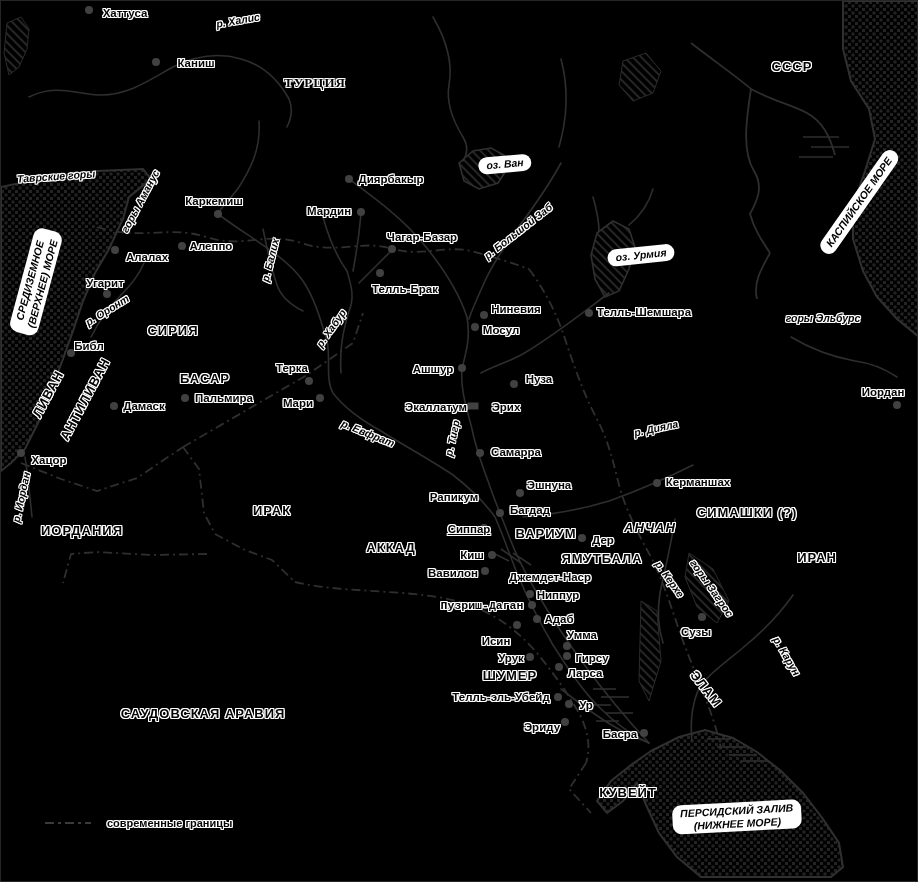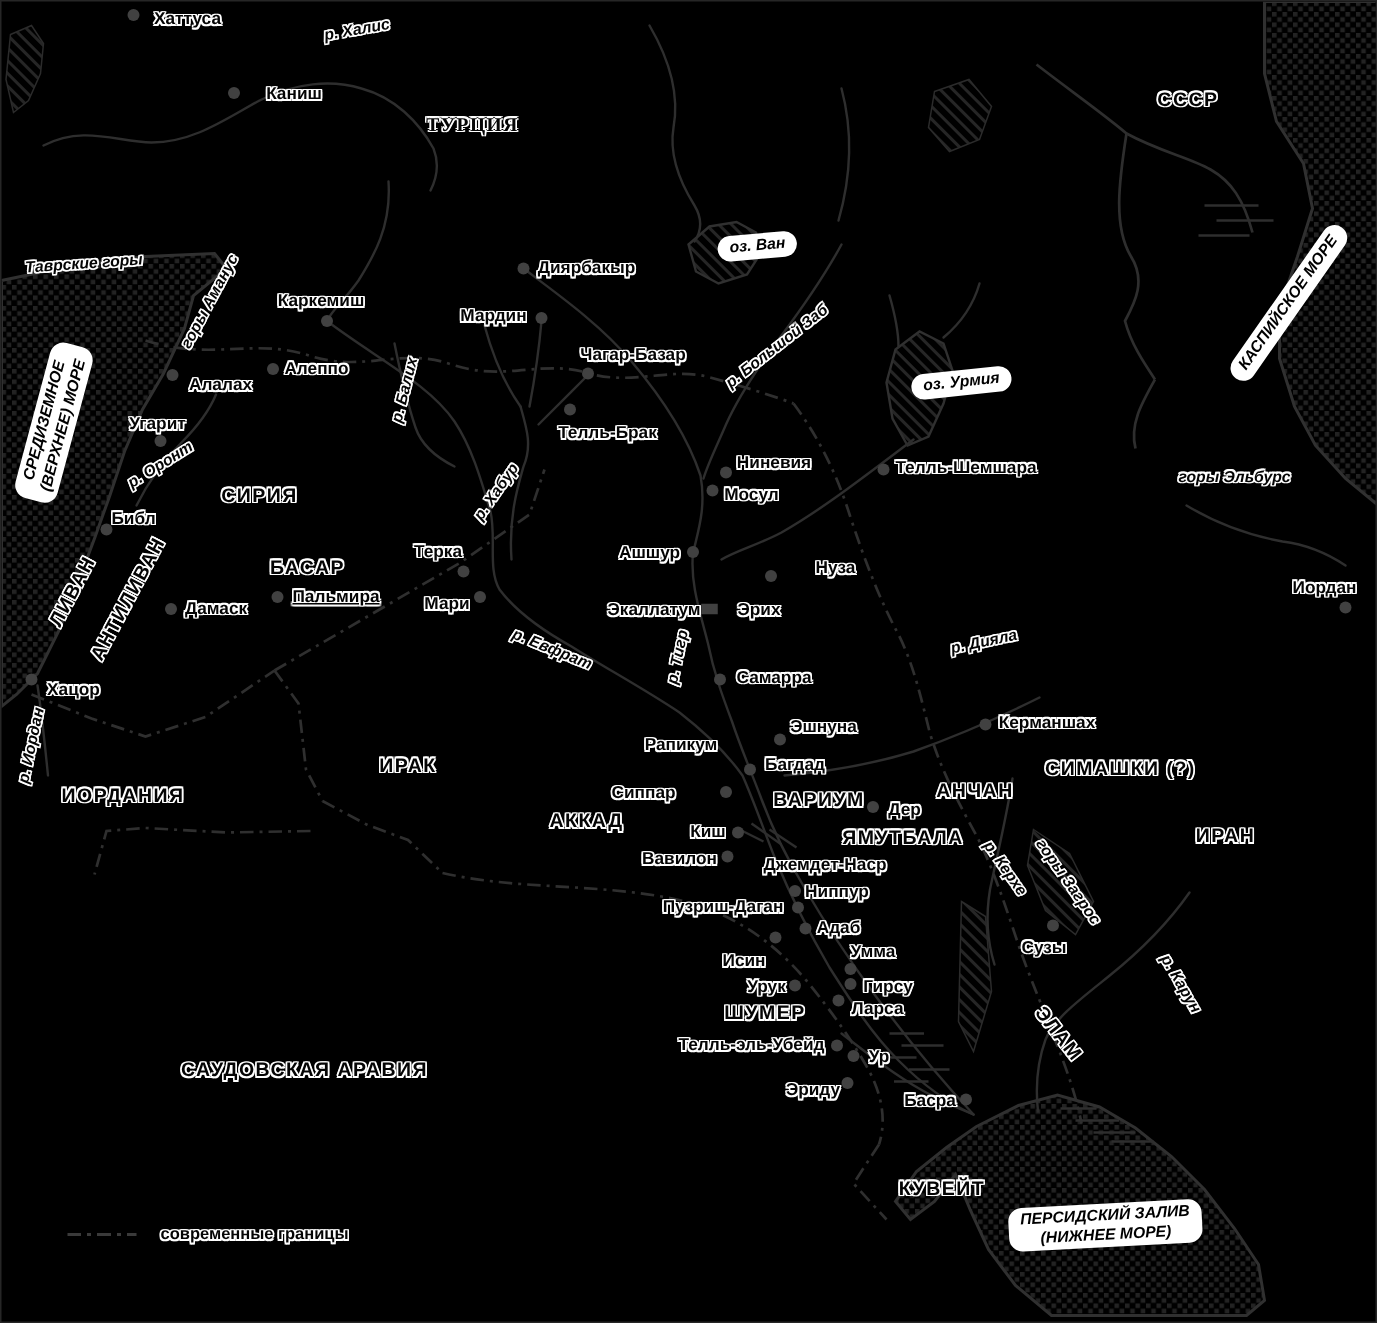--- a/index.html
+++ b/index.html
@@ -150,64 +150,64 @@
       <div class="lbl city" style="left: 210px; top: 245px; transform: translate(-50%, -50%) rotate(0deg);">Алеппо</div>
       <div class="dot" style="left: 114px; top: 249px;"></div>
       <div class="lbl city" style="left: 146px; top: 256px; transform: translate(-50%, -50%) rotate(0deg);">Алалах</div>
       <div class="dot" style="left: 106px; top: 293px;"></div>
       <div class="lbl city" style="left: 104px; top: 282px; transform: translate(-50%, -50%) rotate(0deg);">Угарит</div>
       <div class="dot" style="left: 70px; top: 352px;"></div>
       <div class="lbl city" style="left: 88px; top: 345px; transform: translate(-50%, -50%) rotate(0deg);">Библ</div>
       <div class="dot" style="left: 113px; top: 405px;"></div>
       <div class="lbl city" style="left: 143px; top: 405px; transform: translate(-50%, -50%) rotate(0deg);">Дамаск</div>
       <div class="dot" style="left: 184px; top: 397px;"></div>
-      <div class="lbl city" style="left: 223px; top: 397px; transform: translate(-50%, -50%) rotate(0deg); text-decoration: underline;">Пальмира</div>
+      <div class="lbl city" style="left: 223px; top: 397px; transform: translate(-50%, -50%) rotate(0deg);">Пальмира</div>
       <div class="dot" style="left: 20px; top: 452px;"></div>
       <div class="lbl city" style="left: 48px; top: 459px; transform: translate(-50%, -50%) rotate(0deg);">Хацор</div>
       <div class="dot" style="left: 308px; top: 380px;"></div>
       <div class="lbl city" style="left: 291px; top: 367px; transform: translate(-50%, -50%) rotate(0deg);">Терка</div>
       <div class="dot" style="left: 319px; top: 397px;"></div>
       <div class="lbl city" style="left: 297px; top: 402px; transform: translate(-50%, -50%) rotate(0deg);">Мари</div>
       <div class="dot" style="left: 391px; top: 248px;"></div>
       <div class="lbl city" style="left: 421px; top: 236px; transform: translate(-50%, -50%) rotate(0deg);">Чагар-Базар</div>
       <div class="dot" style="left: 379px; top: 272px;"></div>
       <div class="lbl city" style="left: 404px; top: 288px; transform: translate(-50%, -50%) rotate(0deg);">Телль-Брак</div>
       <div class="dot" style="left: 483px; top: 314px;"></div>
       <div class="lbl city" style="left: 515px; top: 308px; transform: translate(-50%, -50%) rotate(0deg);">Ниневия</div>
       <div class="dot" style="left: 474px; top: 326px;"></div>
       <div class="lbl city" style="left: 500px; top: 329px; transform: translate(-50%, -50%) rotate(0deg);">Мосул</div>
       <div class="dot" style="left: 588px; top: 312px;"></div>
       <div class="lbl city" style="left: 643px; top: 311px; transform: translate(-50%, -50%) rotate(0deg);">Телль-Шемшара</div>
       <div class="dot" style="left: 461px; top: 367px;"></div>
       <div class="lbl city" style="left: 432px; top: 368px; transform: translate(-50%, -50%) rotate(0deg);">Ашшур</div>
       <div class="dot" style="left: 513px; top: 383px;"></div>
-      <div class="lbl city" style="left: 556px; top: 378px; transform: translate(-50%, -50%) rotate(0deg);">Нуза</div>
+      <div class="lbl city" style="left: 538px; top: 378px; transform: translate(-50%, -50%) rotate(0deg);">Нуза</div>
       <div class="sq" style="left: 472px; top: 405px;"></div>
       <div class="lbl city" style="left: 435px; top: 406px; transform: translate(-50%, -50%) rotate(0deg);">Экаллатум</div>
       <div class="lbl city" style="left: 505px; top: 406px; transform: translate(-50%, -50%) rotate(0deg);">Эрих</div>
       <div class="dot" style="left: 479px; top: 452px;"></div>
       <div class="lbl city" style="left: 515px; top: 451px; transform: translate(-50%, -50%) rotate(0deg);">Самарра</div>
       <div class="dot" style="left: 519px; top: 492px;"></div>
       <div class="lbl city" style="left: 548px; top: 484px; transform: translate(-50%, -50%) rotate(0deg);">Эшнуна</div>
       <div class="lbl city" style="left: 453px; top: 496px; transform: translate(-50%, -50%) rotate(0deg);">Рапикум</div>
       <div class="dot" style="left: 499px; top: 512px;"></div>
       <div class="lbl city" style="left: 529px; top: 509px; transform: translate(-50%, -50%) rotate(0deg);">Багдад</div>
       <div class="dot" style="left: 483px; top: 527px;"></div>
-      <div class="lbl city" style="left: 428px; top: 528px; transform: translate(-50%, -50%) rotate(0deg);">Сиппар</div>
+      <div class="lbl city" style="left: 468px; top: 528px; transform: translate(-50%, -50%) rotate(0deg); text-decoration: underline;">Сиппар</div>
       <div class="dot" style="left: 581px; top: 537px;"></div>
       <div class="lbl city" style="left: 602px; top: 539px; transform: translate(-50%, -50%) rotate(0deg);">Дер</div>
       <div class="dot" style="left: 491px; top: 554px;"></div>
       <div class="lbl city" style="left: 471px; top: 554px; transform: translate(-50%, -50%) rotate(0deg);">Киш</div>
       <div class="dot" style="left: 484px; top: 570px;"></div>
       <div class="lbl city" style="left: 452px; top: 572px; transform: translate(-50%, -50%) rotate(0deg);">Вавилон</div>
       <div class="lbl city" style="left: 549px; top: 576px; transform: translate(-50%, -50%) rotate(0deg);">Джемдет-Наср</div>
       <div class="dot" style="left: 529px; top: 593px;"></div>
       <div class="lbl city" style="left: 557px; top: 594px; transform: translate(-50%, -50%) rotate(0deg);">Ниппур</div>
       <div class="dot" style="left: 531px; top: 604px;"></div>
-      <div class="lbl city" style="left: 481px; top: 604px; transform: translate(-50%, -50%) rotate(0deg);">Пузриш-Даган</div>
+      <div class="lbl city" style="left: 481px; top: 604px; transform: translate(-50%, -50%) rotate(0deg); font-family: Liberation Mono, monospace;">Пузриш-Даган</div>
       <div class="dot" style="left: 516px; top: 624px;"></div>
       <div class="lbl city" style="left: 495px; top: 624px; transform: translate(-50%, -50%) rotate(0deg); margin-top: 16px;">Исин</div>
       <div class="dot" style="left: 536px; top: 618px;"></div>
       <div class="lbl city" style="left: 558px; top: 618px; transform: translate(-50%, -50%) rotate(0deg);">Адаб</div>
       <div class="dot" style="left: 566px; top: 645px;"></div>
       <div class="lbl city" style="left: 581px; top: 634px; transform: translate(-50%, -50%) rotate(0deg);">Умма</div>
       <div class="dot" style="left: 529px; top: 656px;"></div>
       <div class="lbl city" style="left: 510px; top: 657px; transform: translate(-50%, -50%) rotate(0deg);">Урук</div>
       <div class="dot" style="left: 566px; top: 655px;"></div>
       <div class="lbl city" style="left: 591px; top: 657px; transform: translate(-50%, -50%) rotate(0deg);">Гирсу</div>
@@ -233,21 +233,21 @@
       <div class="lbl region" style="left: 47px; top: 393px; transform: translate(-50%, -50%) rotate(-62deg);">ЛИВАН</div>
       <div class="lbl region" style="left: 84px; top: 398px; transform: translate(-50%, -50%) rotate(-62deg);">АНТИЛИВАН</div>
       <div class="lbl region" style="left: 204px; top: 377px; transform: translate(-50%, -50%) rotate(0deg);">БАСАР</div>
       <div class="lbl region" style="left: 81px; top: 529px; transform: translate(-50%, -50%) rotate(0deg);">ИОРДАНИЯ</div>
       <div class="lbl region" style="left: 271px; top: 509px; transform: translate(-50%, -50%) rotate(0deg);">ИРАК</div>
       <div class="lbl region" style="left: 390px; top: 546px; transform: translate(-50%, -50%) rotate(0deg);">АККАД</div>
       <div class="lbl region" style="left: 545px; top: 532px; transform: translate(-50%, -50%) rotate(0deg);">ВАРИУМ</div>
       <div class="lbl region" style="left: 601px; top: 557px; transform: translate(-50%, -50%) rotate(0deg);">ЯМУТБАЛА</div>
       <div class="lbl region" style="left: 509px; top: 674px; transform: translate(-50%, -50%) rotate(0deg);">ШУМЕР</div>
       <div class="lbl region" style="left: 746px; top: 511px; transform: translate(-50%, -50%) rotate(0deg);">СИМАШКИ (?)</div>
-      <div class="lbl region" style="left: 649px; top: 526px; transform: translate(-50%, -50%) rotate(0deg);">АНЧАН</div>
+      <div class="lbl region" style="left: 649px; top: 526px; transform: translate(-50%, -50%) rotate(0deg); font-style: italic;">АНЧАН</div>
       <div class="lbl region" style="left: 816px; top: 556px; transform: translate(-50%, -50%) rotate(0deg);">ИРАН</div>
       <div class="lbl region" style="left: 705px; top: 688px; transform: translate(-50%, -50%) rotate(52deg);">ЭЛАМ</div>
       <div class="lbl region" style="left: 202px; top: 712px; transform: translate(-50%, -50%) rotate(0deg);">САУДОВСКАЯ АРАВИЯ</div>
       <div class="lbl region" style="left: 627px; top: 791px; transform: translate(-50%, -50%) rotate(0deg);">КУВЕЙТ</div>
       <div class="lbl phys" style="left: 55px; top: 175px; transform: translate(-50%, -50%) rotate(-4deg);">Таврские горы</div>
       <div class="lbl phys" style="left: 139px; top: 200px; transform: translate(-50%, -50%) rotate(-62deg);">горы Аманус</div>
       <div class="lbl phys" style="left: 237px; top: 19px; transform: translate(-50%, -50%) rotate(-10deg);">р. Халис</div>
       <div class="lbl phys" style="left: 269px; top: 259px; transform: translate(-50%, -50%) rotate(-76deg);">р. Балих</div>
       <div class="lbl phys" style="left: 106px; top: 309px; transform: translate(-50%, -50%) rotate(-32deg);">р. Оронт</div>
       <div class="lbl phys" style="left: 330px; top: 327px; transform: translate(-50%, -50%) rotate(-55deg);">р. Хабур</div>

